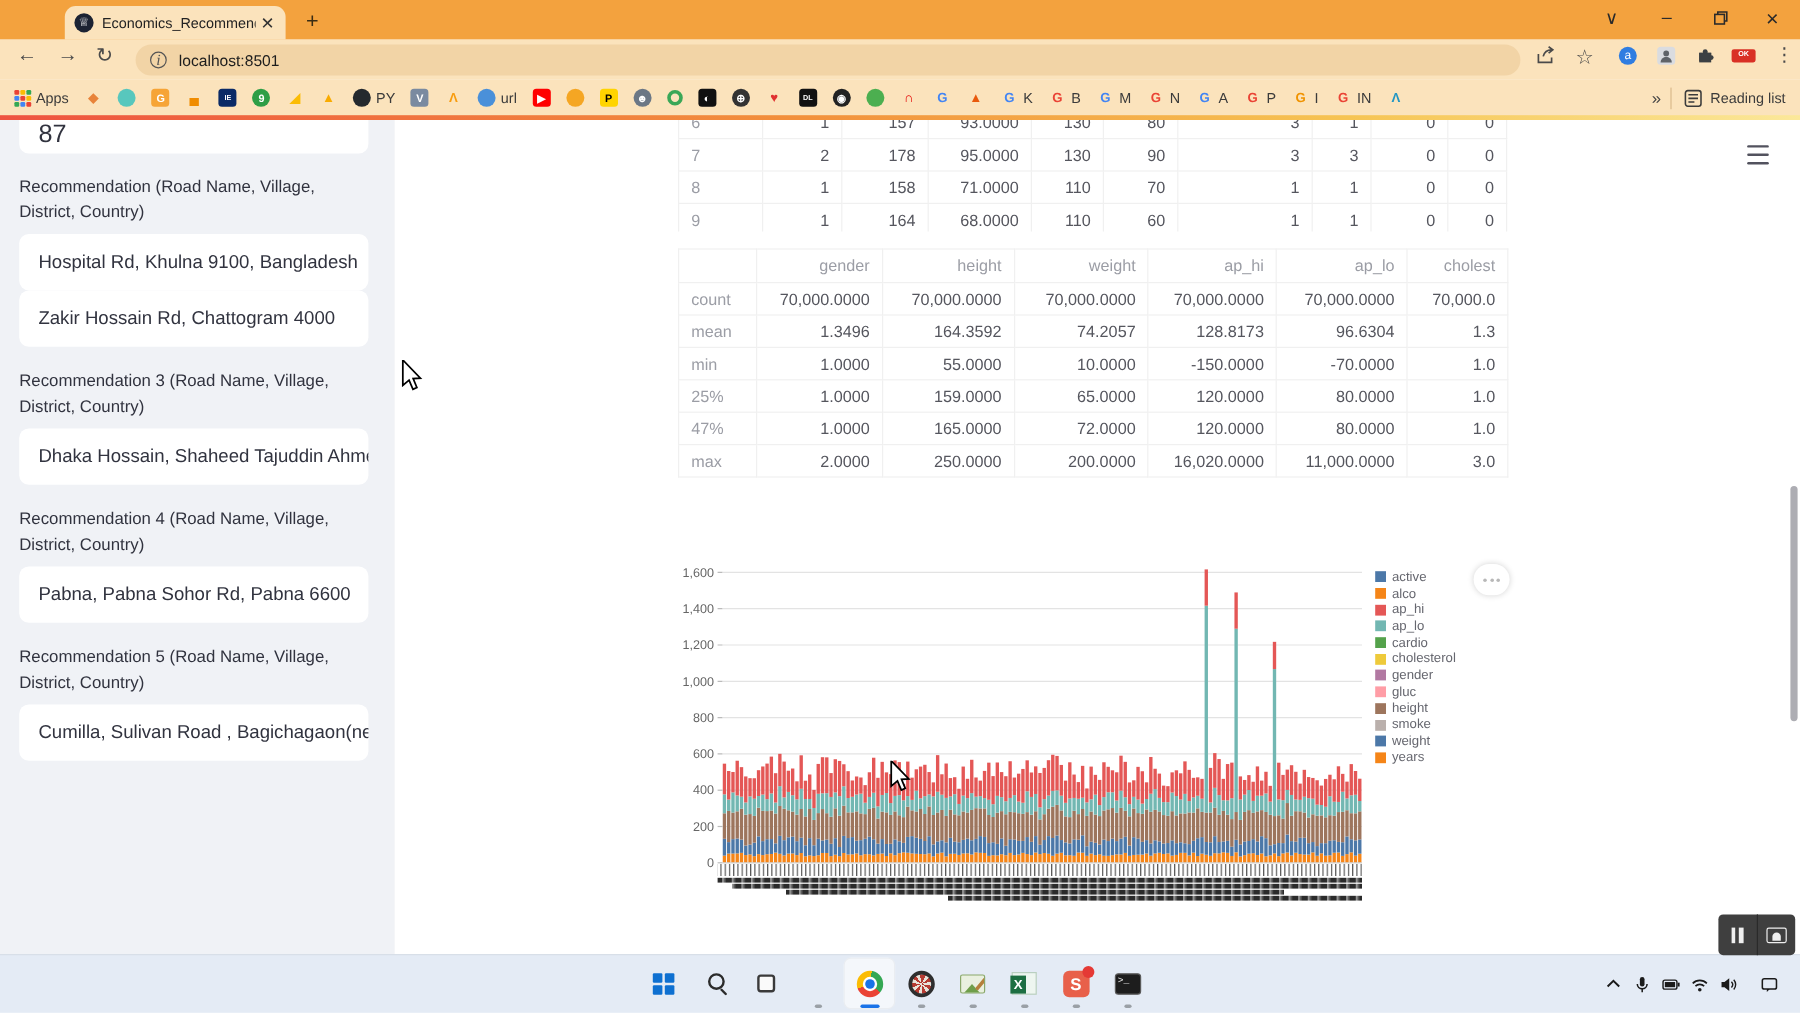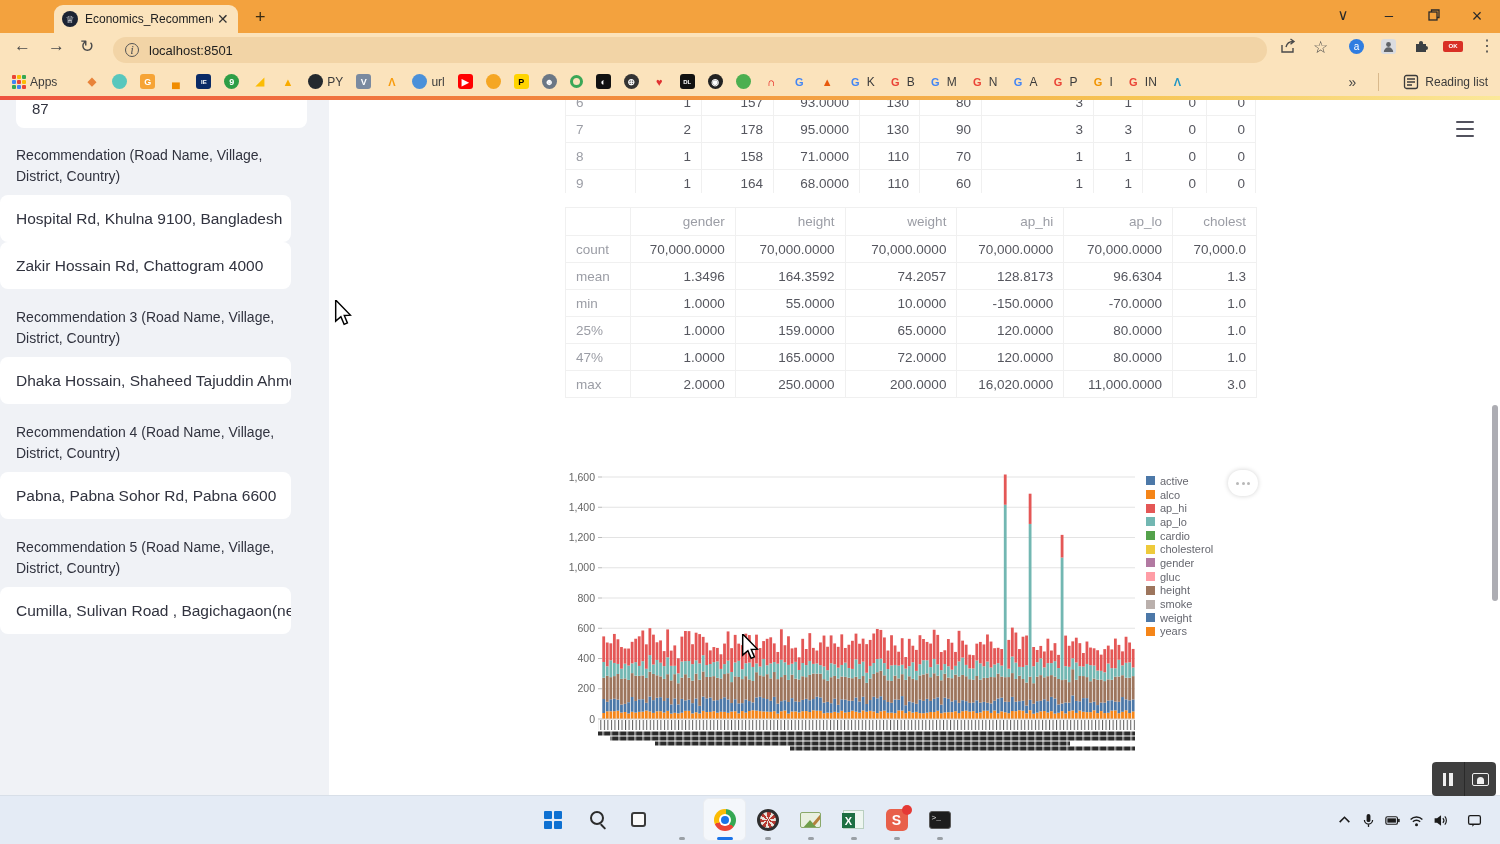--- a/index.html
+++ b/index.html
@@ -15,38 +15,38 @@
   .winbtn{position:absolute;top:6px;font-size:15px;color:#2a2a2a;width:30px;text-align:center;}
   #restore-btn svg{display:block;margin:3px auto 0;}
 
   #toolbar{position:absolute;left:0;top:33px;width:1500px;height:33px;background:#fbe3bc;}
   .navic{position:absolute;top:3px;font-size:17px;color:#4a4a4a;}
   #urlbar{position:absolute;left:113px;top:37px;width:1154px;height:26px;background:#f2d4a6;border-radius:13px;display:flex;align-items:center;padding:0 12px;}
   #url-info{font-size:13px;color:#555;border:1.2px solid #555;border-radius:50%;width:14px;height:14px;display:flex;align-items:center;justify-content:center;font-family:"Liberation Serif",serif;font-style:italic;}
   #url-text{font-size:13px;color:#1d1d1d;margin-left:10px;}
   .tb-right{position:absolute;top:38px;}
 
-  #bookmarks{position:absolute;left:0;top:66px;width:1500px;height:31px;background:#fbe3bc;display:flex;align-items:center;padding:0 12px;gap:14px;}
+  #bookmarks{position:absolute;left:0;top:66px;width:1500px;height:31px;background:#fbe3bc;display:flex;align-items:center;padding:0 12px;}
   .bm{display:flex;align-items:center;margin-right:13px;flex:0 0 auto;}
   .bm-box{width:15px;height:15px;display:flex;align-items:center;justify-content:center;font-size:9px;font-weight:bold;color:#fff;}
   .bm-label{font-size:12px;color:#3b3b3b;margin-left:4px;}
   #apps-grid{width:14px;height:14px;display:grid;grid-template-columns:4px 4px 4px;grid-template-rows:4px 4px 4px;gap:1px;}
   #apps-grid i{border-radius:1px;}
   #bm-overflow{font-size:14px;color:#444;margin:0 8px 0 4px;}
   #bm-sep{width:1px;height:18px;background:#d9b98c;margin-right:10px;}
   #readinglist{display:flex;align-items:center;}
   #readinglist svg{margin-right:6px;}
   #readinglist span{font-size:12px;color:#3b3b3b;}
 
   
   #decoration{position:absolute;left:0;top:96px;width:1500px;height:4px;background:linear-gradient(90deg,#ee5340,#f2913c 45%,#f6c453 75%,#fbe89a);z-index:5;}
   #sidebar{position:absolute;left:0;top:97px;width:329px;height:698px;background:#f0f2f6;}
   .sb-field-label{font-size:14px;color:#31333f;line-height:1.5;width:292px;margin:18px 0 8px 16px;}
-  .sb-input{width:291px;height:47px;margin-left:0;background:#fff;border-radius:8px;display:flex;align-items:center;padding:0 16px;font-size:15.5px;color:#31333f;white-space:nowrap;overflow:hidden;}
-  #sb-top-box{position:absolute;left:16px;top:3px;width:291px;height:28px;background:#fff;border-radius:0 0 8px 8px;padding:0 16px;font-size:15px;color:#31333f;}
+  .sb-input{width:291px;height:47px;margin-left:16px;background:#fff;border-radius:8px;display:flex;align-items:center;padding:0 16px;font-size:15.5px;color:#31333f;white-space:nowrap;overflow:hidden;}
+  #sb-top-box{position:absolute;left:16px;top:3px;width:291px;height:28px;background:#fff;border-radius:0 0 8px 8px;padding:0 16px;font-size:21px;color:#31333f;}
   #main{position:absolute;left:329px;top:97px;width:1171px;height:698px;background:#fff;}
 
   
   .df{border-collapse:collapse;table-layout:fixed;background:#fff;font-size:13.5px;color:#55565e;}
   .df td,.df th{border:1px solid #f0f0f0;height:27px;padding:0 10px;text-align:right;font-weight:normal;white-space:nowrap;overflow:hidden;}
   .df .rowlab{text-align:left;color:#9b9da5;}
   .df thead th{color:#9b9da5;height:28px;}
   #table1-wrap{position:absolute;left:565px;top:97px;width:692px;height:96px;overflow:hidden;}
   #table1{position:relative;top:-9px;}
   #table2-wrap{position:absolute;left:565px;top:207px;width:692px;}

